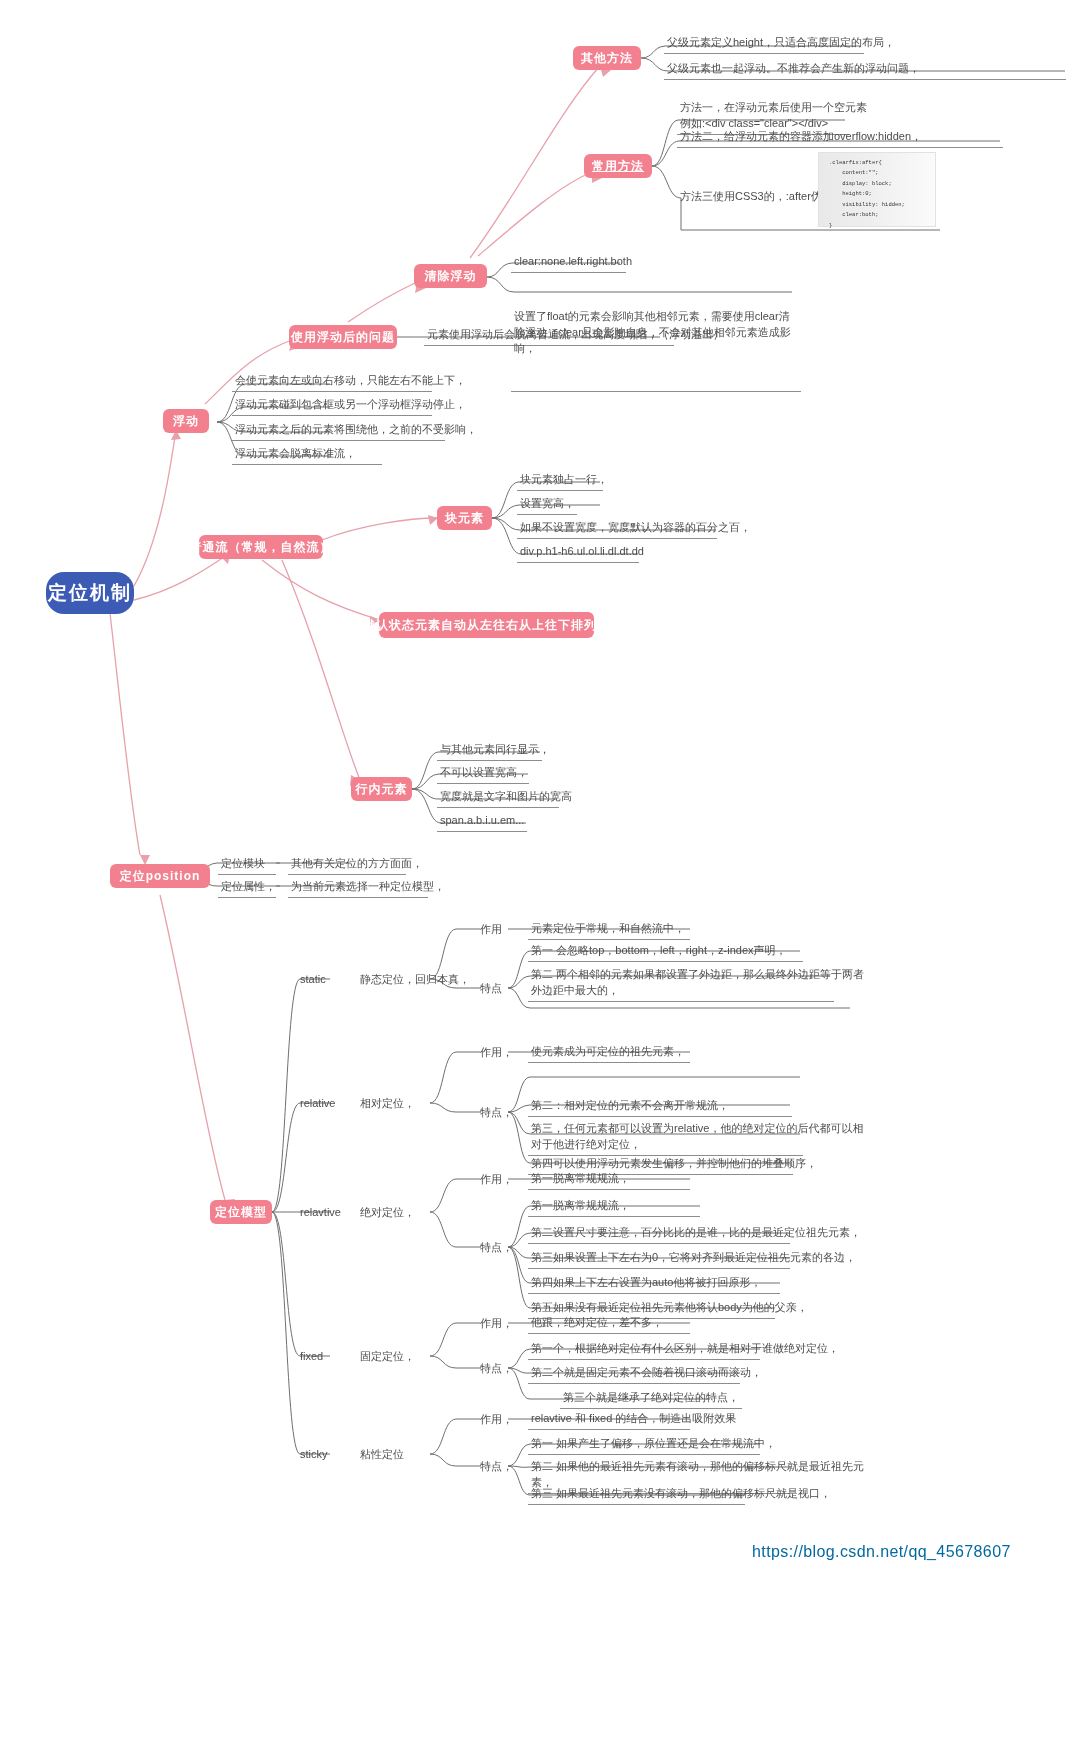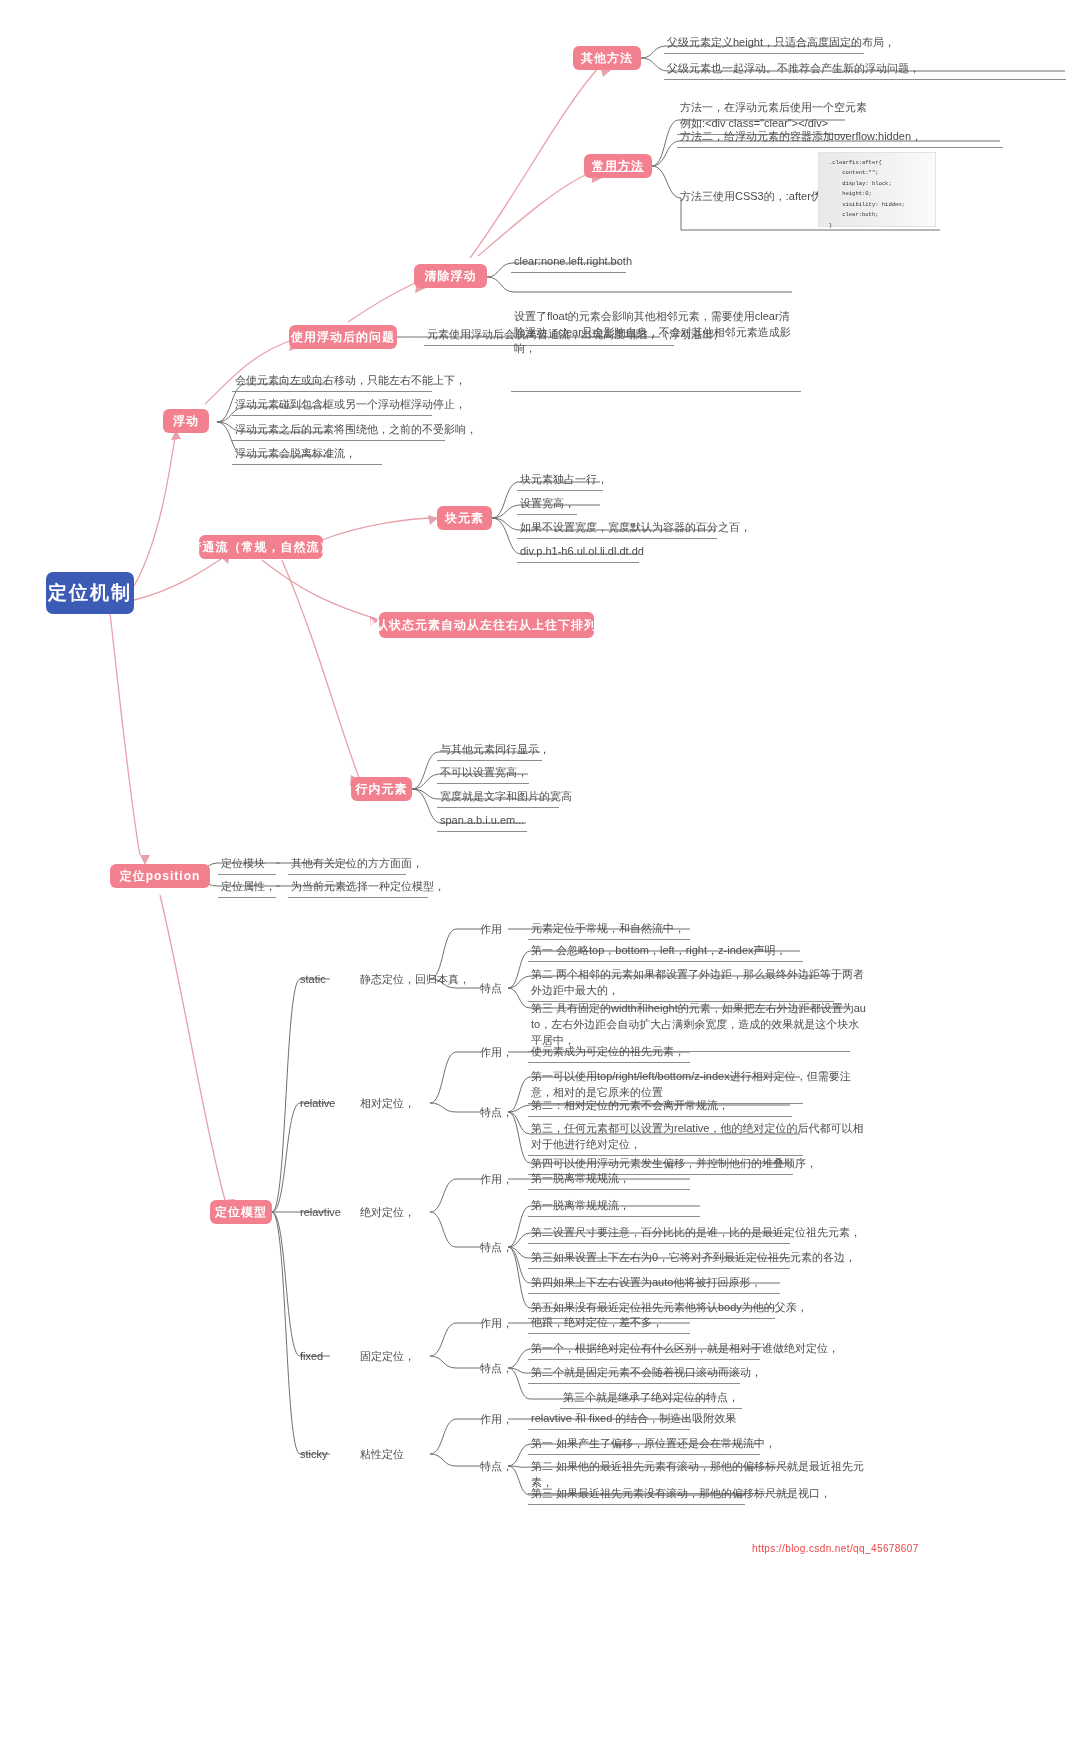--- a/index.html
+++ b/index.html
@@ -22,21 +22,21 @@
   }
   .node {
     position: absolute;
     white-space: pre;
     line-height: 1.35;
   }
   
   .root-node {
     background: #3b5bb5;
     color: #ffffff;
-    border-radius: 7px;
+    border-radius: 18px;
     font-size: 19px;
     font-weight: bold;
     letter-spacing: 2px;
     display: flex;
     align-items: center;
     justify-content: center;
     text-align: center;
   }
   
   .pink-node {
@@ -72,22 +72,22 @@
     color: #333;
     font-family: "Liberation Mono", "DejaVu Sans Mono", monospace;
     font-size: 5.5px;
     line-height: 1.9;
     padding: 5px 6px 4px 10px;
     border: 1px solid #e2e2e2;
   }
   .code-card div { white-space: pre; }
   .watermark {
     position: absolute;
-    color: #ef4444;
-    font-size: 10px;
+    color: #0369a1;
+    font-size: 16px;
     letter-spacing: .4px;
   }
 </style>
 </head>
 <body>
 
 <div id="canvas">
 
   <svg class="links" viewBox="0 0 1080 1742">
     <g fill="none" stroke="#6f6f6f" stroke-width="1">
@@ -283,31 +283,26 @@
   </div>
 
   <div class="node plain" style="left:298px; top:971px;">static</div>
   <div class="node plain" style="left:358px; top:971px;">静态定位，回归本真，</div>
   <div class="node plain" style="left:478px; top:921px;">作用</div>
   <div class="node leaf" style="left:528px; top:920px; width:162px;">元素定位于常规，和自然流中，</div>
   <div class="node plain" style="left:478px; top:980px;">特点</div>
   <div class="node leaf" style="left:528px; top:942px; width:275px;">第一 会忽略top，bottom，left，right，z-index声明，</div>
   <div class="node leaf" style="left:528px; top:966px; width:306px;">第二 两个相邻的元素如果都设置了外边距，那么最终外边距等于两者
 外边距中最大的，</div>
-  <div class="node leaf" style="left:528px; top:1000px; width:322px;">第三 具有固定的width和height的元素，如果把左右外边距都设置为au
-to，左右外边距会自动扩大占满剩余宽度，造成的效果就是这个块水
-平居中，</div>
 
   <div class="node plain" style="left:298px; top:1095px;">relative</div>
   <div class="node plain" style="left:358px; top:1095px;">相对定位，</div>
   <div class="node plain" style="left:478px; top:1044px;">作用，</div>
   <div class="node leaf" style="left:528px; top:1043px; width:162px;">使元素成为可定位的祖先元素，</div>
   <div class="node plain" style="left:478px; top:1104px;">特点，</div>
-  <div class="node leaf" style="left:528px; top:1068px; width:275px;">第一可以使用top/right/left/bottom/z-index进行相对定位，但需要注
-意，相对的是它原来的位置</div>
   <div class="node leaf" style="left:528px; top:1097px; width:264px;">第二：相对定位的元素不会离开常规流，</div>
   <div class="node leaf" style="left:528px; top:1120px; width:275px;">第三，任何元素都可以设置为relative，他的绝对定位的后代都可以相
 对于他进行绝对定位，</div>
   <div class="node leaf" style="left:528px; top:1155px; width:265px;">第四可以使用浮动元素发生偏移，并控制他们的堆叠顺序，</div>
 
   <div class="node plain" style="left:298px; top:1204px;">relavtive</div>
   <div class="node plain" style="left:358px; top:1204px;">绝对定位，</div>
   <div class="node plain" style="left:478px; top:1171px;">作用，</div>
   <div class="node leaf" style="left:528px; top:1170px; width:162px;">第一脱离常规规流，</div>
   <div class="node plain" style="left:478px; top:1239px;">特点，</div>

